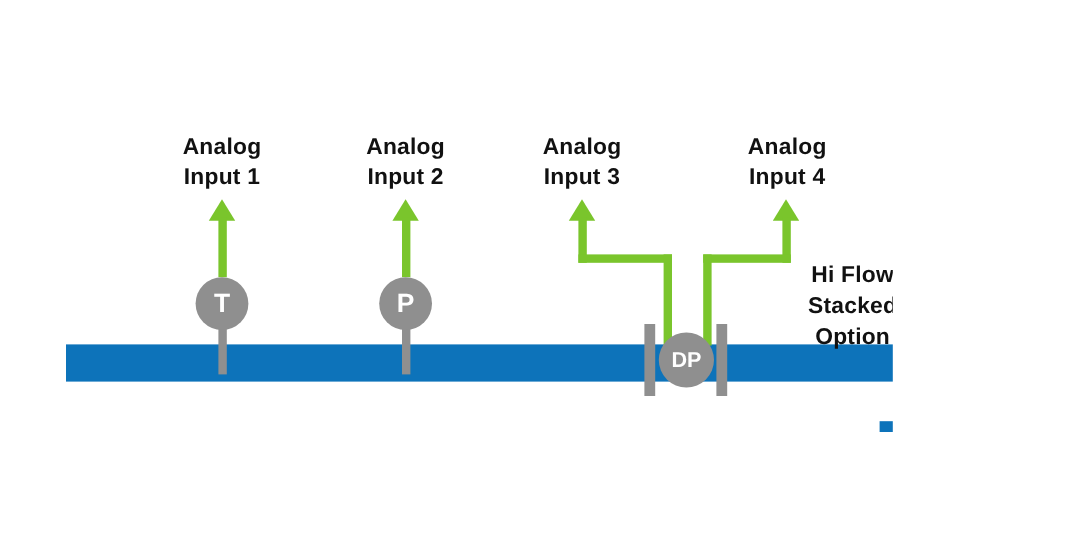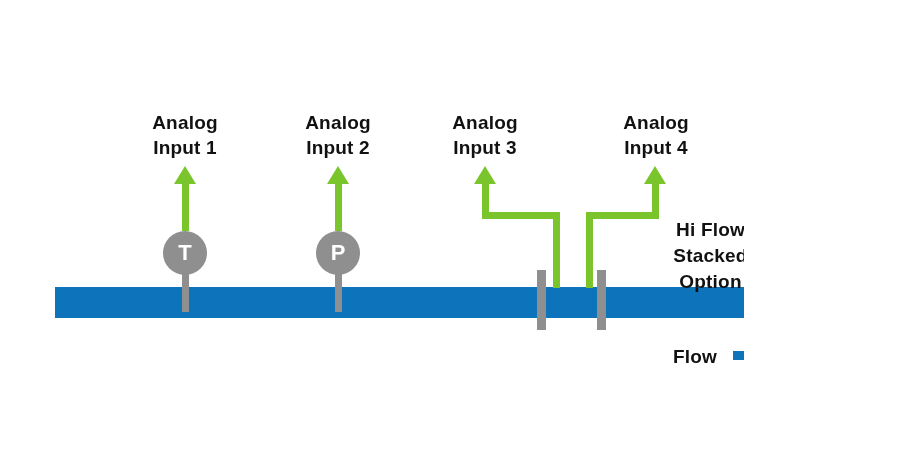--- a/index.html
+++ b/index.html
@@ -73,18 +73,20 @@
   <div class="shaft-h" style="left:482px; top:212px; width:78px;"></div>
   <div class="shaft-v" style="left:553px; top:212px; height:76px;"></div>
 
   <div class="head-up" style="left:644px; top:166px;"></div>
   <div class="shaft-v" style="left:652px; top:181px; height:38px;"></div>
   <div class="shaft-h" style="left:586px; top:212px; width:73px;"></div>
   <div class="shaft-v" style="left:586px; top:212px; height:76px;"></div>
 
   <div class="flange" style="left:537px; top:270px;"></div>
   <div class="flange" style="left:597px; top:270px;"></div>
+  <div class="sensor" style="left:549px; top:277px; width:46px; height:46px; font-size:18px;">
+    <span>DP</span>
+  </div>
 
-  <div class="lbl" style="left:660px; top:344px; width:70px;">Flow</div>
   <div class="flow-shaft" style="left:733px; top:351px; width:92px;"></div>
   <div class="flow-head" style="left:823px; top:343px;"></div>
 
 </div>
 
 </body></html>

